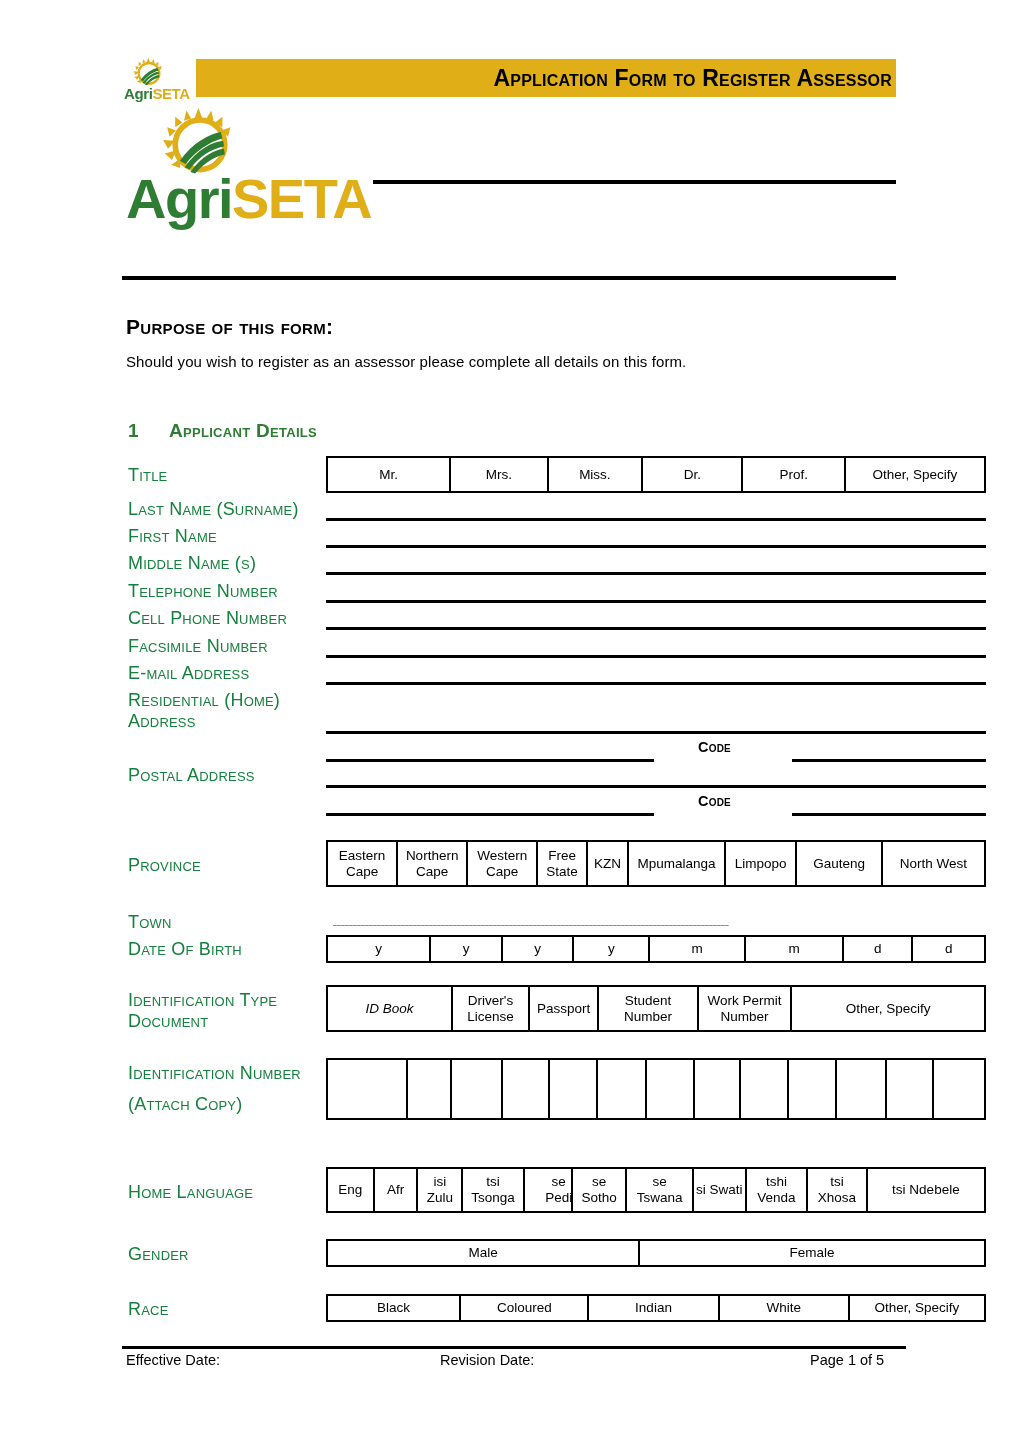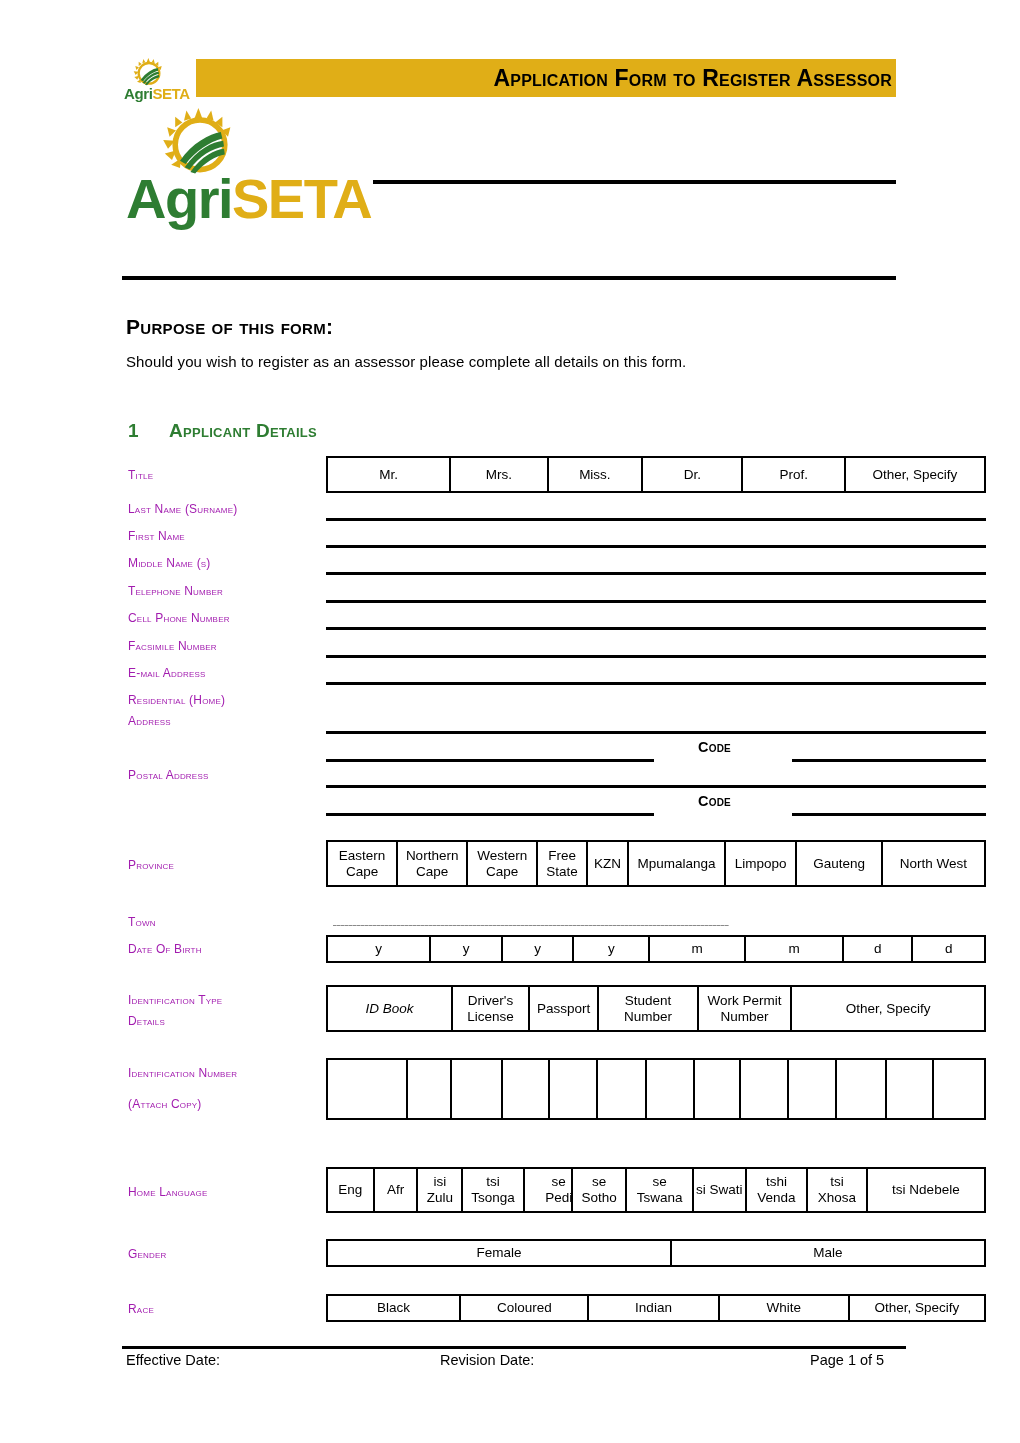--- a/index.html
+++ b/index.html
@@ -139,24 +139,24 @@
     font-size: 19px;
     font-weight: bold;
     font-variant: small-caps;
     color: #2E7D32;
     letter-spacing: 0.3px;
   }
 
   
   .flabel {
     position: absolute;
-    font-size: 12px;
+    font-size: 18px;
     font-variant: small-caps;
     letter-spacing: 0.2px;
-    color: #a21caf;
+    color: #15803d;
     white-space: nowrap;
     line-height: 21px;
   }
 
   
   .uline {
     position: absolute;
     background: #000;
     height: 3px;
   }
@@ -362,21 +362,21 @@
     <div class="opt-cell" style="width:72px;">y</div>
     <div class="opt-cell" style="width:72px;">y</div>
     <div class="opt-cell" style="width:76px;">y</div>
     <div class="opt-cell" style="width:97px;">m</div>
     <div class="opt-cell" style="width:98px;">m</div>
     <div class="opt-cell" style="width:70px;">d</div>
     <div class="opt-cell" style="width:71px;">d</div>
   </div>
 
   <div class="flabel" style="left:128px; top:990px;">Identification Type</div>
-  <div class="flabel" style="left:128px; top:1011px;">Details</div>
+  <div class="flabel" style="left:128px; top:1011px;">Document</div>
   <div class="opt-table" style="left:326px; top:985px; width:660px; height:47px;">
     <div class="opt-cell" style="width:126px;font-style:italic;">ID Book</div>
     <div class="opt-cell" style="width:77px;">Driver's License</div>
     <div class="opt-cell" style="width:70px;">Passport</div>
     <div class="opt-cell" style="width:100px;">Student Number</div>
     <div class="opt-cell" style="width:94px;">Work Permit Number</div>
     <div class="opt-cell" style="width:193px;">Other, Specify</div>
   </div>
 
   <div class="flabel" style="left:128px; top:1063px;">Identification Number</div>
@@ -407,22 +407,22 @@
     <div class="opt-cell" style="width:55px;">se Sotho</div>
     <div class="opt-cell" style="width:67px;">se Tswana</div>
     <div class="opt-cell" style="width:53px;">si Swati</div>
     <div class="opt-cell" style="width:62px;">tshi Venda</div>
     <div class="opt-cell" style="width:60px;">tsi Xhosa</div>
     <div class="opt-cell" style="width:117px;">tsi Ndebele</div>
   </div>
 
   <div class="flabel" style="left:128px; top:1244px;">Gender</div>
   <div class="opt-table" style="left:326px; top:1239px; width:660px; height:28px;">
+    <div class="opt-cell" style="width:314px;">Male</div>
     <div class="opt-cell" style="width:346px;">Female</div>
-    <div class="opt-cell" style="width:314px;">Male</div>
   </div>
 
   <div class="flabel" style="left:128px; top:1299px;">Race</div>
   <div class="opt-table" style="left:326px; top:1294px; width:660px; height:28px;">
     <div class="opt-cell" style="width:134px;">Black</div>
     <div class="opt-cell" style="width:129px;">Coloured</div>
     <div class="opt-cell" style="width:131px;">Indian</div>
     <div class="opt-cell" style="width:131px;">White</div>
     <div class="opt-cell" style="width:135px;">Other, Specify</div>
   </div>

